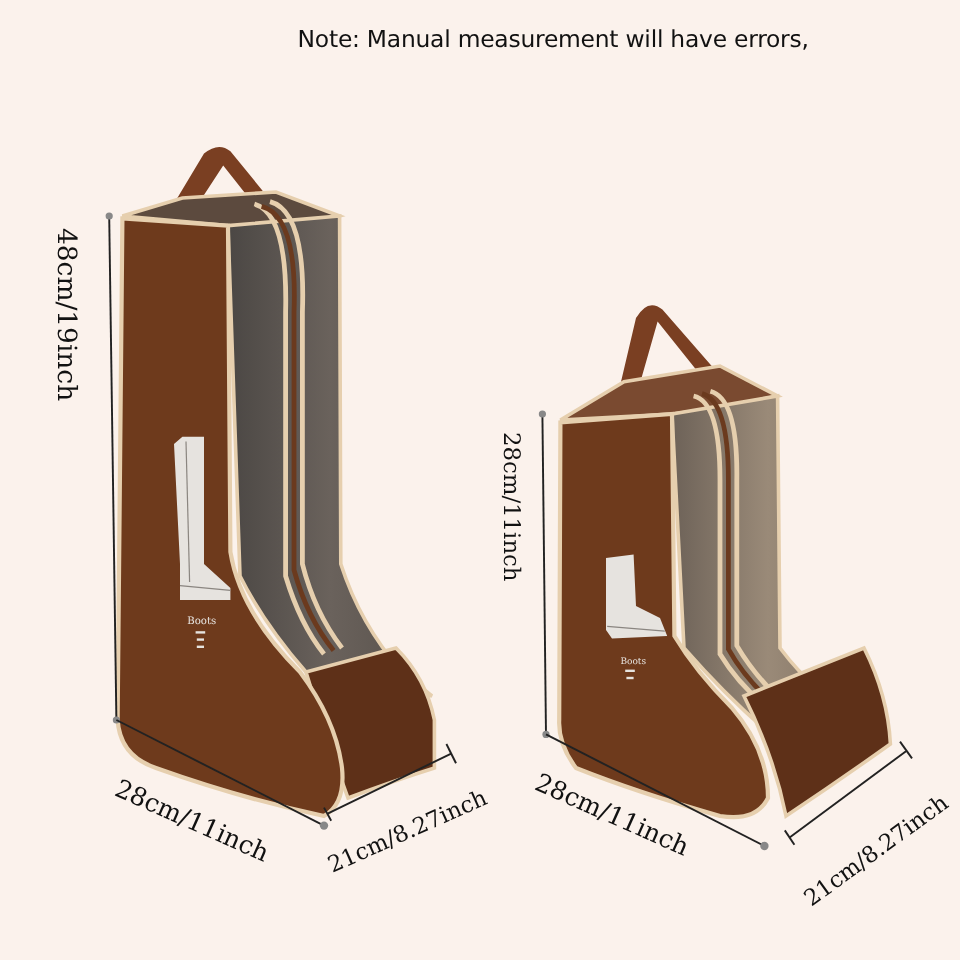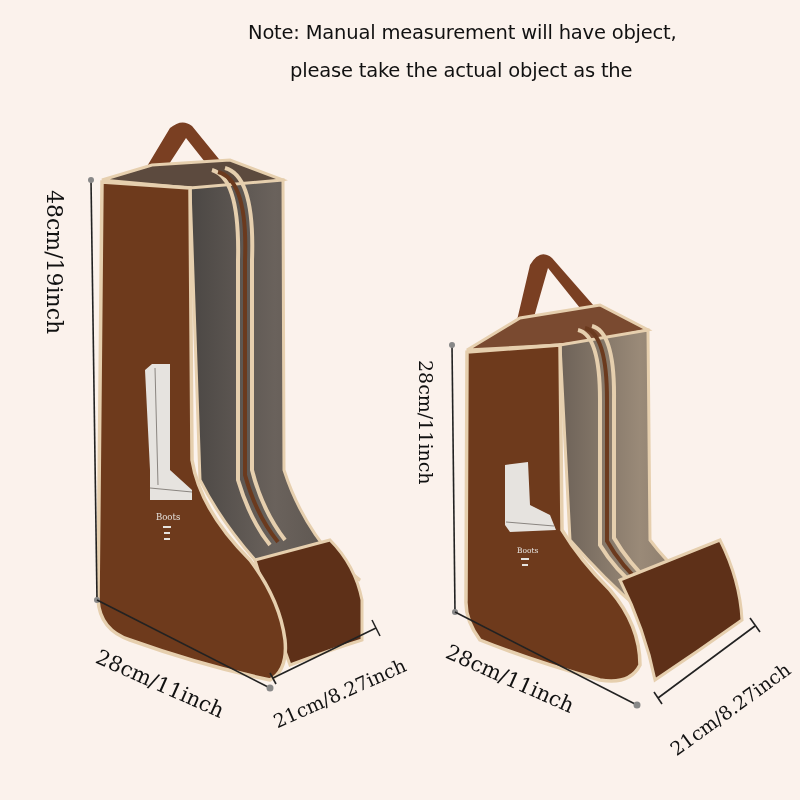--- a/index.html
+++ b/index.html
@@ -23,22 +23,21 @@
     font-family: "DejaVu Serif", serif;
     color: #111;
     white-space: nowrap;
     transform-origin: 0 0;
   }
 </style>
 </head>
 <body>
 
 <div class="note">
-  <span class="l1">Note: Manual measurement will have object,</span>
-  <span class="l2">please take the actual object as the</span>
+  <span class="l1">Note: Manual measurement will have errors,</span>
 </div>
 
 <svg class="scene" width="800" height="800" viewBox="0 0 800 800">
   <defs>
     <linearGradient id="winA" x1="0" y1="0" x2="1" y2="0">
       <stop offset="0" stop-color="#4b4744"></stop>
       <stop offset="0.5" stop-color="#6a625c"></stop>
       <stop offset="1" stop-color="#57504a"></stop>
     </linearGradient>
     <linearGradient id="winB" x1="0" y1="0" x2="1" y2="0">

